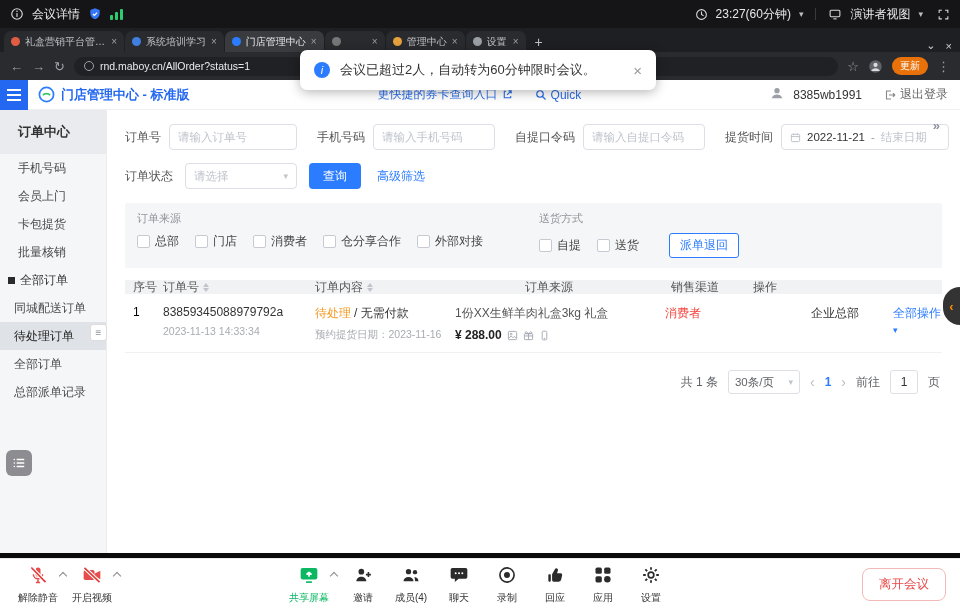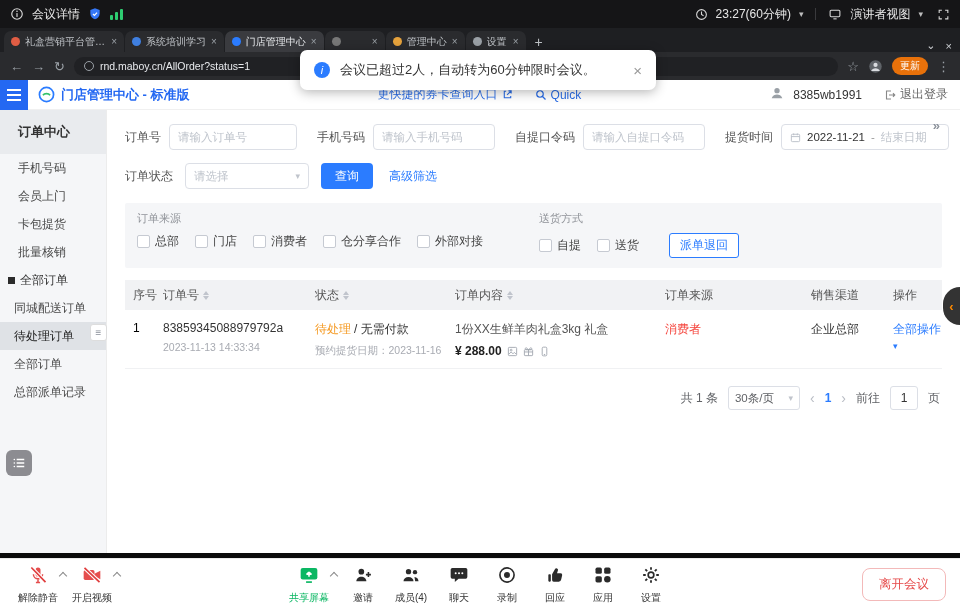--- a/index.html
+++ b/index.html
@@ -74,38 +74,38 @@
   .flabel { font-size:12px; color:#555; white-space:nowrap; }
   .tin { height:26px; border:1px solid #dcdfe6; border-radius:4px; padding:0 8px; font-size:11.5px; color:#333;
          font-family:"Liberation Sans",sans-serif; outline:none; background:#fff; }
   .tin::placeholder { color:#bfc4cc; }
   .w1{width:128px}.w2{width:122px}.w3{width:122px}
   .datebox { width:168px; height:26px; border:1px solid #dcdfe6; border-radius:4px; display:flex; align-items:center;
              gap:6px; padding:0 8px; font-size:11.5px; }
   .dval { color:#333; } .dsep { color:#999; } .dend { color:#bfc4cc; }
 
   .frow2 { display:flex; align-items:center; gap:12px; margin-top:13px; }
-  .selbox { width:124px; height:26px; border:1px solid #dcdfe6; border-radius:4px; display:flex; align-items:center;
+  .selbox { width:112px; height:26px; border:1px solid #dcdfe6; border-radius:4px; display:flex; align-items:center;
             justify-content:space-between; padding:0 8px; font-size:11.5px; color:#bfc4cc; }
   .selcaret { color:#c0c4cc; font-size:9px; }
   .btn-pri { height:26px; padding:0 14px; background:#2b7cff; color:#fff; border:none; border-radius:4px; font-size:12px;
              font-family:"Liberation Sans",sans-serif; }
   .adv { color:#2b7cff; font-size:12px; margin-left:4px; }
 
   .fpanel { margin-top:14px; background:#f5f6f8; border-radius:2px; padding:8px 12px 10px 12px; display:flex; gap:56px; }
   .fg-label { font-size:11px; color:#909399; margin-bottom:7px; }
   .fg-opts { display:flex; align-items:center; gap:16px; }
   .cbwrap { display:flex; align-items:center; gap:5px; }
   .cb { width:13px; height:13px; border:1px solid #c6cad2; background:#fff; border-radius:2px; display:inline-block; }
   .cb-l { font-size:12px; color:#454545; }
   .btn-outline { height:25px; padding:0 10px; background:#fff; color:#2b7cff; border:1px solid #2b7cff; border-radius:3px;
                  font-size:12px; margin-left:14px; font-family:"Liberation Sans",sans-serif; }
 
   .table { margin-top:12px; }
-  .thead { display:flex; align-items:center; background:#f1f2f4; height:30px; font-size:12px; color:#555; }
+  .thead { display:flex; align-items:center; background:#f1f2f4; height:14px; font-size:12px; color:#555; }
   .trow { display:flex; align-items:flex-start; padding:9px 0 10px 0; border-bottom:1px solid #f0f1f3; font-size:12px; }
   .c1{width:38px; padding-left:8px}.c2{width:152px}.c3{width:140px}.c4{width:210px}.c5{width:146px}.c6{width:82px}.c7{flex:1}
   .thead > div { display:flex; align-items:center; }
   .sort { display:inline-flex; flex-direction:column; gap:1px; margin-left:4px; }
   .sort i { width:0; height:0; border-left:3px solid transparent; border-right:3px solid transparent; display:block; }
   .sort .up { border-bottom:4px solid #c0c4cc; }
   .sort .dn { border-top:4px solid #c0c4cc; }
   .sub-t { color:#a8abb2; font-size:10.5px; margin-top:6px; }
   .st-orange { color:#f59a23; } .st-dark { color:#333; margin-left:3px; }
   .src-red { color:#f5453d; }
@@ -407,27 +407,20 @@
         </div>
       </div>
 
       <div class="table">
         <div class="thead">
           <div class="c1">
               <span>序号</span>
             </div>
           <div class="c2">
               <span>订单号</span>
-              <span class="sort">
-                <i class="up"></i>
-                <i class="dn"></i>
-              </span>
-            </div>
-          <div class="c3">
-              <span>状态</span>
               <span class="sort">
                 <i class="up"></i>
                 <i class="dn"></i>
               </span>
             </div>
           <div class="c4">
               <span>订单内容</span>
               <span class="sort">
                 <i class="up"></i>
                 <i class="dn"></i>

